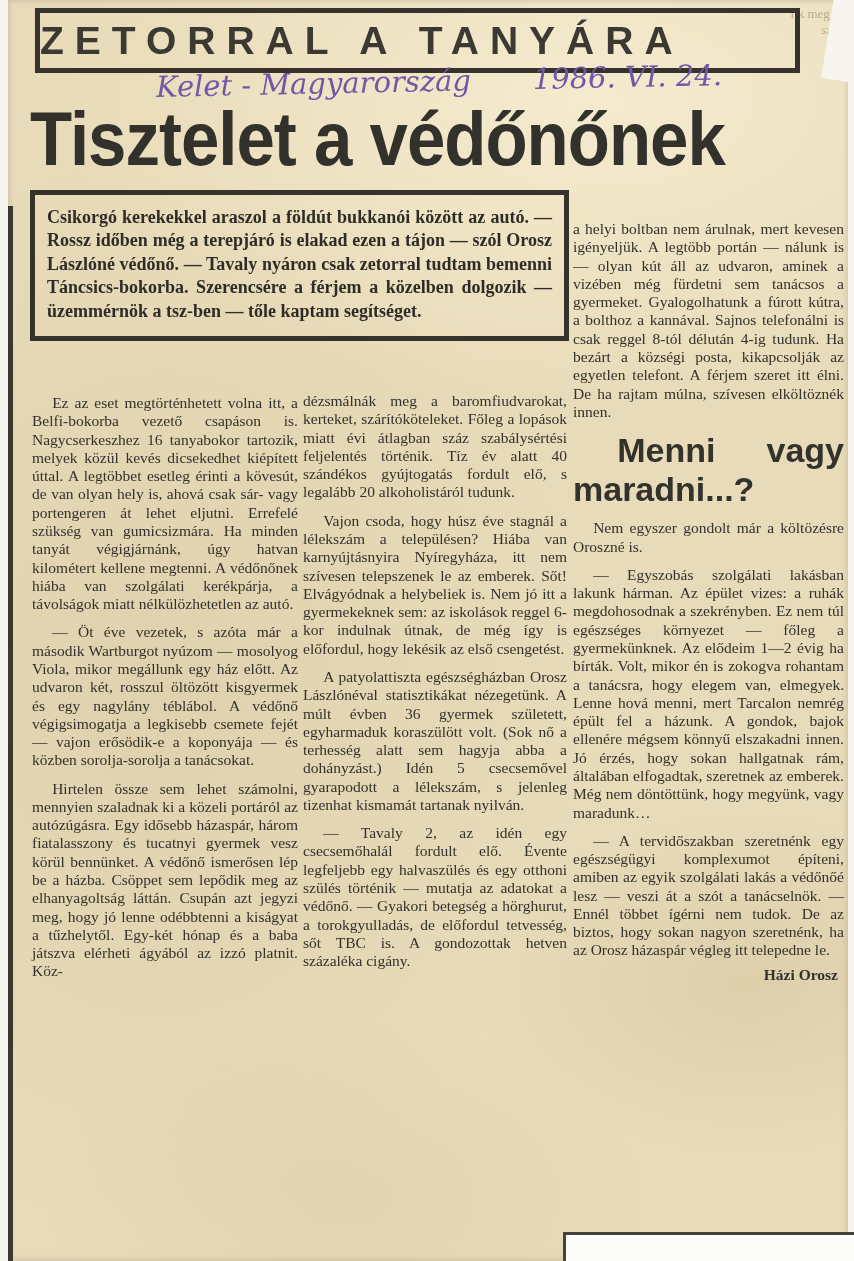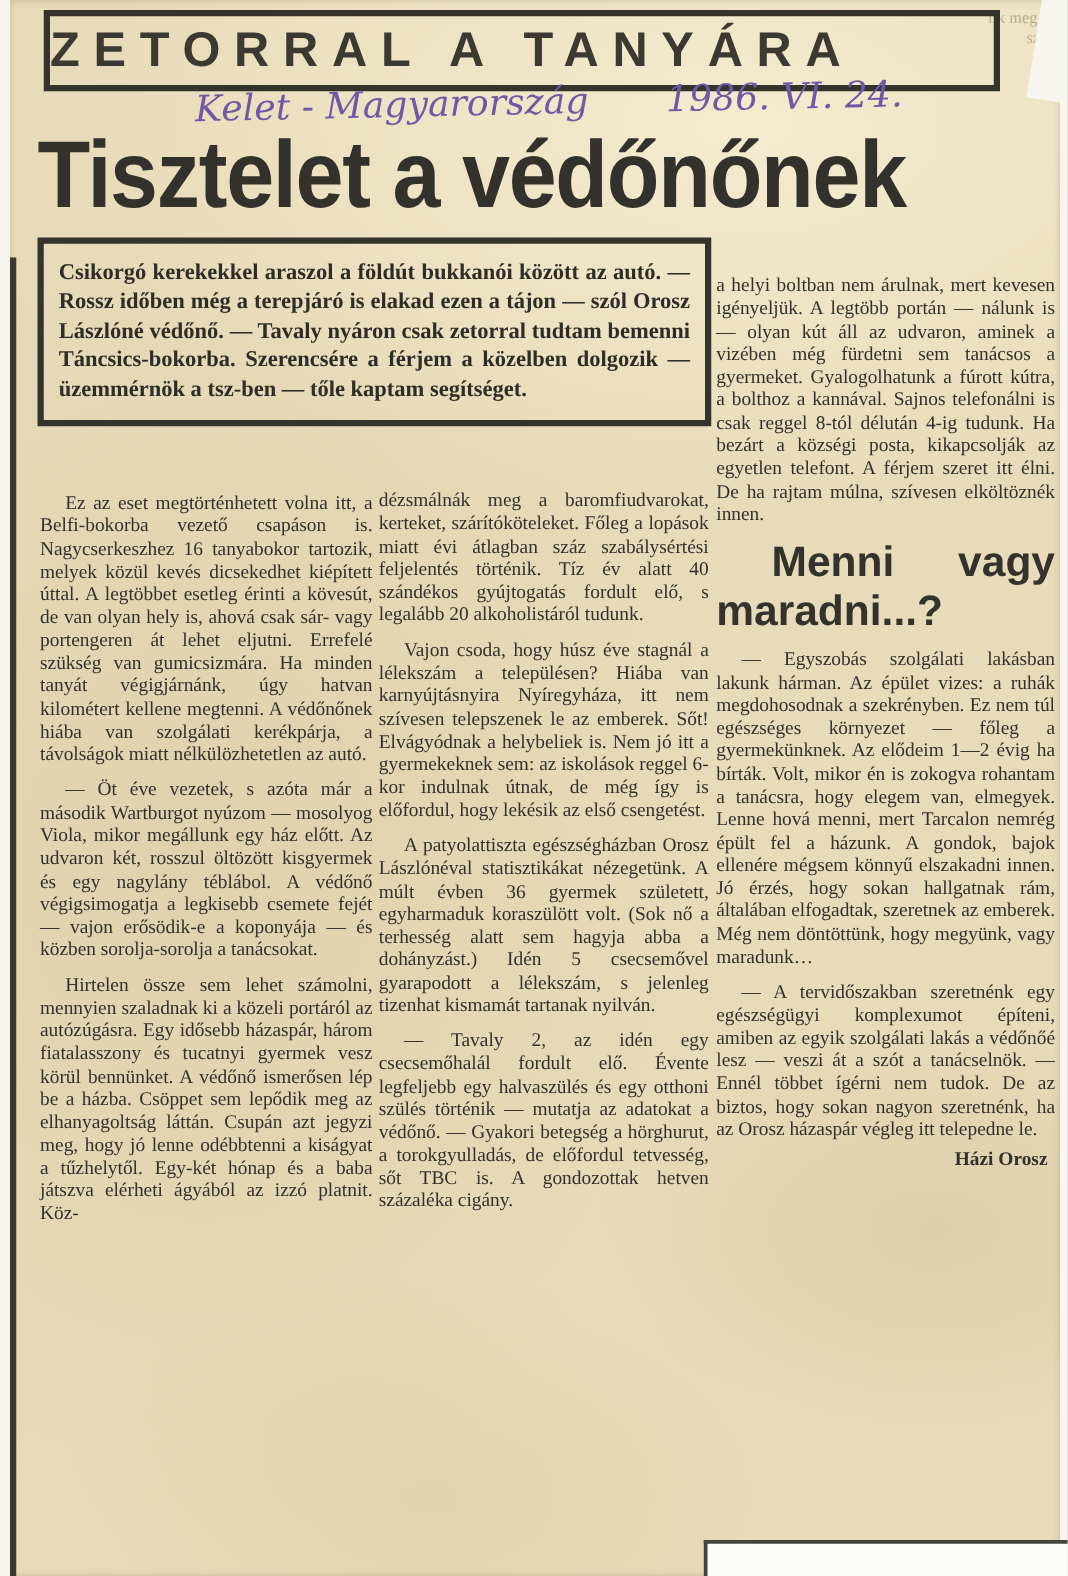--- a/index.html
+++ b/index.html
@@ -86,20 +86,21 @@
   <div class="col col-2">
     <p class="cont">dézsmálnák meg a baromfiudvarokat, kerteket, szárítóköteleket. Főleg a lopások miatt évi átlagban száz szabálysértési feljelentés történik. Tíz év alatt 40 szándékos gyújtogatás fordult elő, s legalább 20 alkoholistáról tudunk.</p>
     <p>Vajon csoda, hogy húsz éve stagnál a lélekszám a településen? Hiába van karnyújtásnyira Nyíregyháza, itt nem szívesen telepszenek le az emberek. Sőt! Elvágyódnak a helybeliek is. Nem jó itt a gyermekeknek sem: az iskolások reggel 6-kor indulnak útnak, de még így is előfordul, hogy lekésik az első csengetést.</p>
     <p>A patyolattiszta egészségházban Orosz Lászlónéval statisztikákat nézegetünk. A múlt évben 36 gyermek született, egyharmaduk koraszülött volt. (Sok nő a terhesség alatt sem hagyja abba a dohányzást.) Idén 5 csecsemővel gyarapodott a lélekszám, s jelenleg tizenhat kismamát tartanak nyilván.</p>
     <p>— Tavaly 2, az idén egy csecsemőhalál fordult elő. Évente legfeljebb egy halvaszülés és egy otthoni szülés történik — mutatja az adatokat a védőnő. — Gyakori betegség a hörghurut, a torokgyulladás, de előfordul tetvesség, sőt TBC is. A gondozottak hetven százaléka cigány.</p>
   </div>
 
   <div class="col col-3">
     <p class="cont">a helyi boltban nem árulnak, mert kevesen igényeljük. A legtöbb portán — nálunk is — olyan kút áll az udvaron, aminek a vizében még fürdetni sem tanácsos a gyermeket. Gyalogolhatunk a fúrott kútra, a bolthoz a kannával. Sajnos telefonálni is csak reggel 8-tól délután 4-ig tudunk. Ha bezárt a községi posta, kikapcsolják az egyetlen telefont. A férjem szeret itt élni. De ha rajtam múlna, szívesen elköltöznék innen.</p>
     <p class="subhead">Menni vagy maradni...?</p>
+    <p>Nem egyszer gondolt már a költözésre Oroszné is.</p>
     <p>— Egyszobás szolgálati lakásban lakunk hárman. Az épület vizes: a ruhák megdohosodnak a szekrényben. Ez nem túl egészséges környezet — főleg a gyermekünknek. Az elődeim 1—2 évig ha bírták. Volt, mikor én is zokogva rohantam a tanácsra, hogy elegem van, elmegyek. Lenne hová menni, mert Tarcalon nemrég épült fel a házunk. A gondok, bajok ellenére mégsem könnyű elszakadni innen. Jó érzés, hogy sokan hallgatnak rám, általában elfogadtak, szeretnek az emberek. Még nem döntöttünk, hogy megyünk, vagy maradunk…</p>
     <p>— A tervidőszakban szeretnénk egy egészségügyi komplexumot építeni, amiben az egyik szolgálati lakás a védőnőé lesz — veszi át a szót a tanácselnök. — Ennél többet ígérni nem tudok. De az biztos, hogy sokan nagyon szeretnénk, ha az Orosz házaspár végleg itt telepedne le.</p>
     <p class="byline">Házi Orosz</p>
   </div>
 
   <div class="corner-tr"></div>
 
 </div>
 
 <div class="left-rule"></div>

